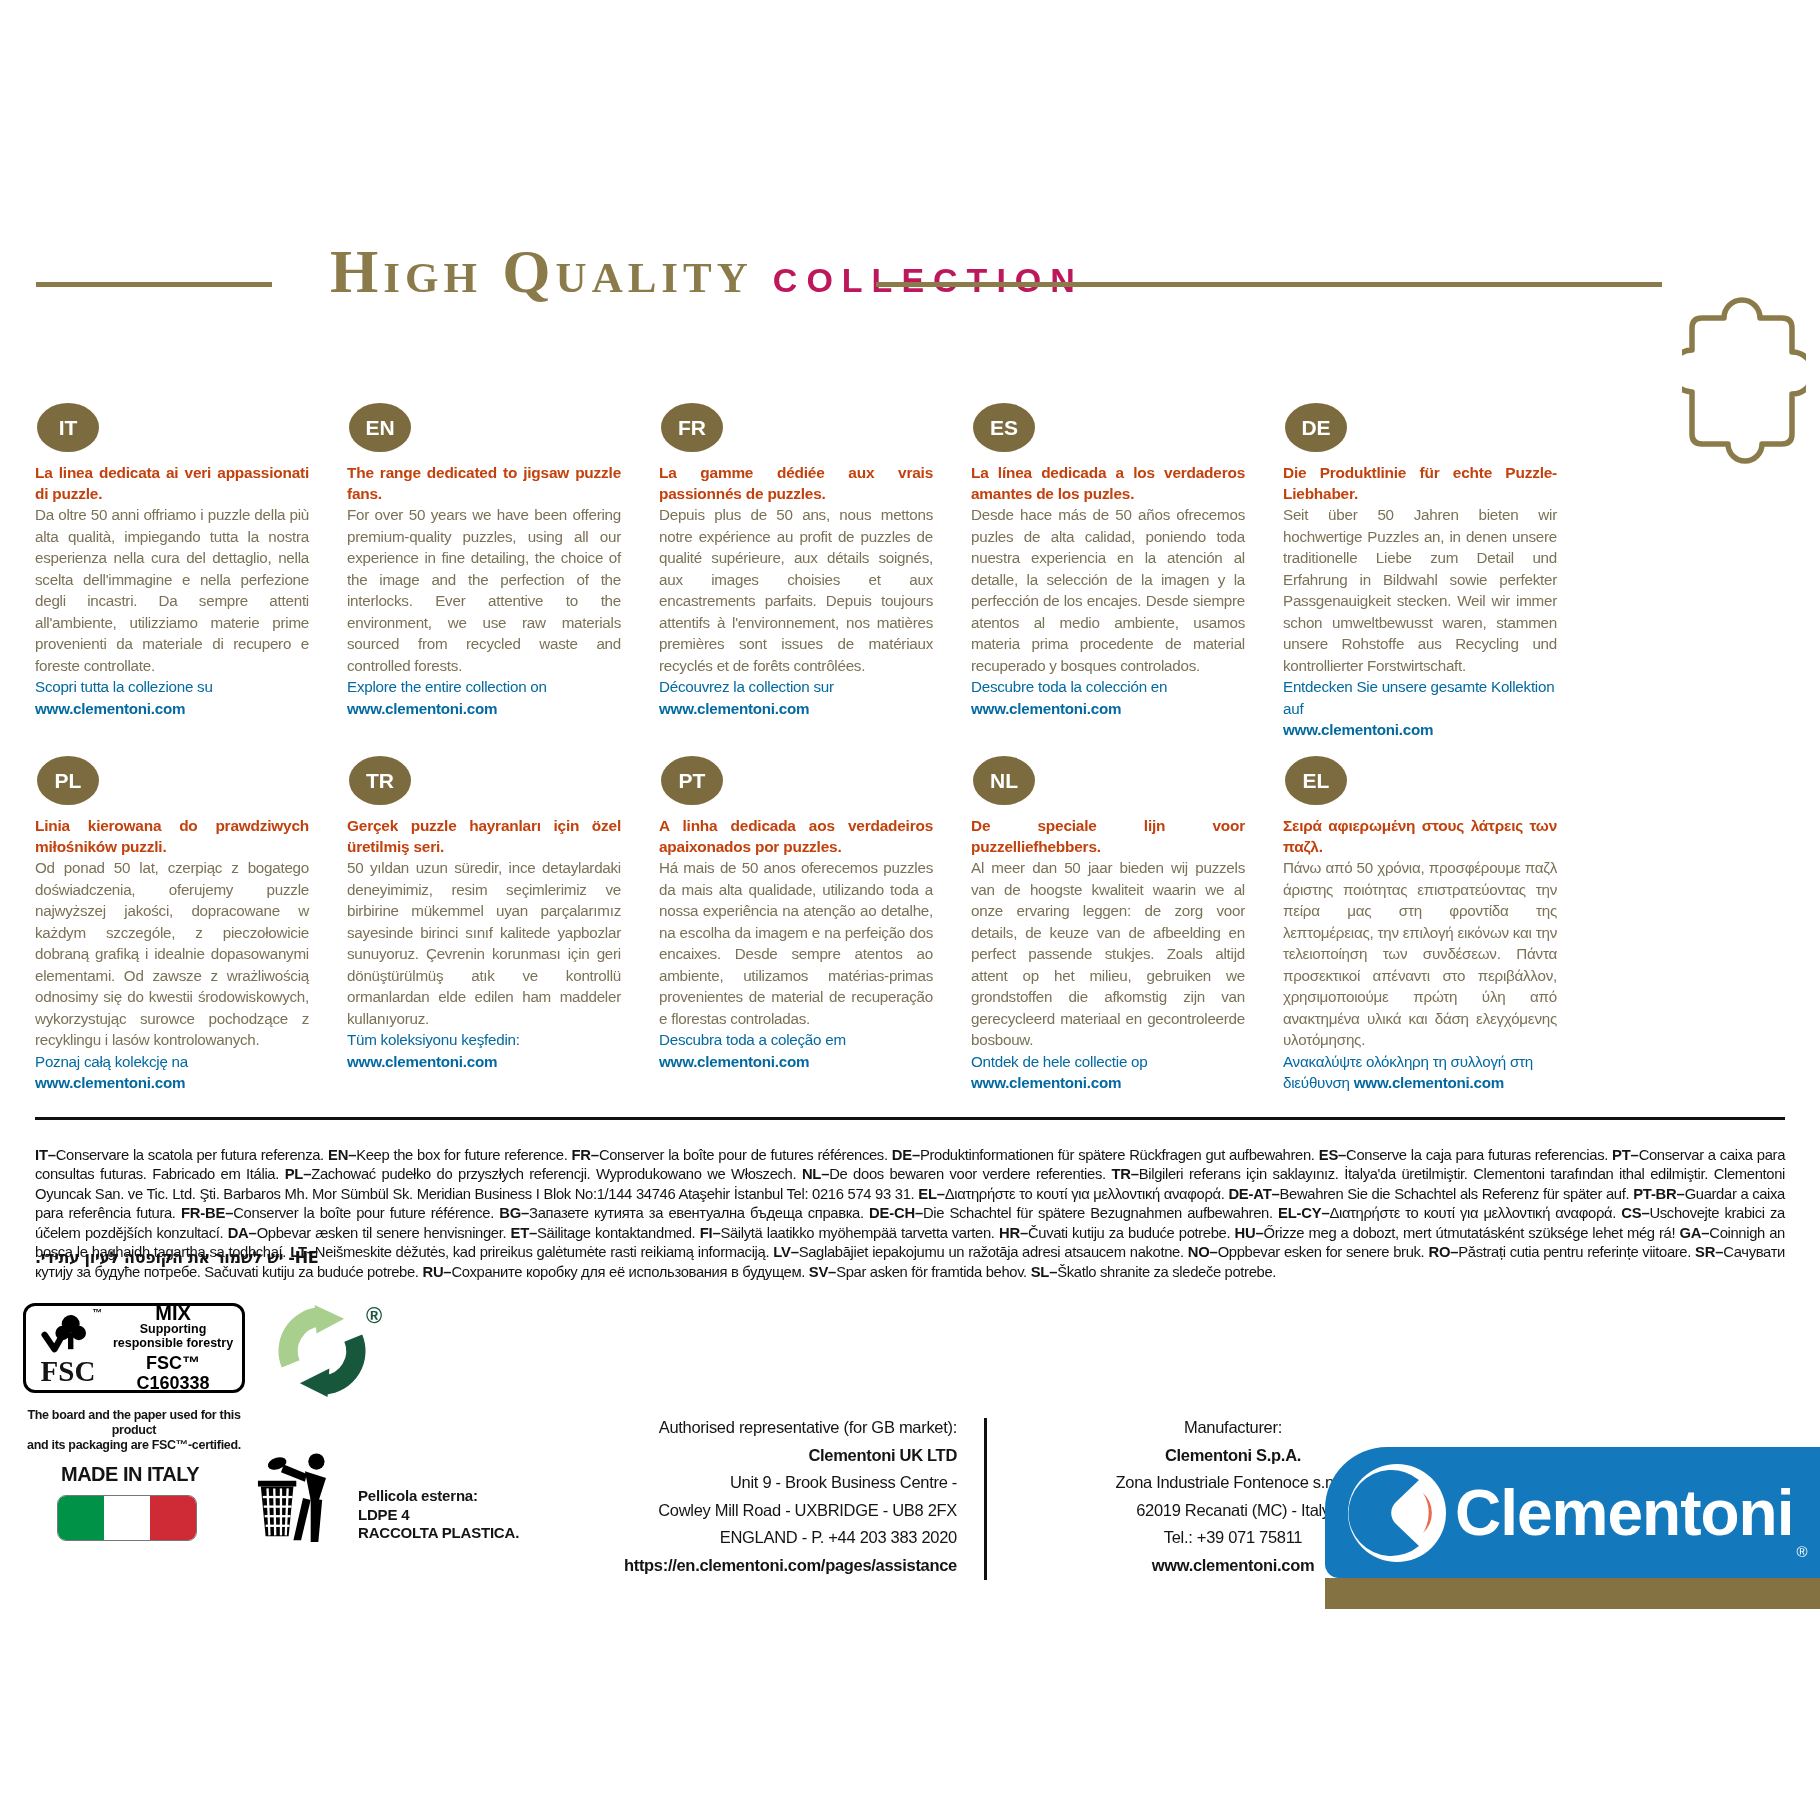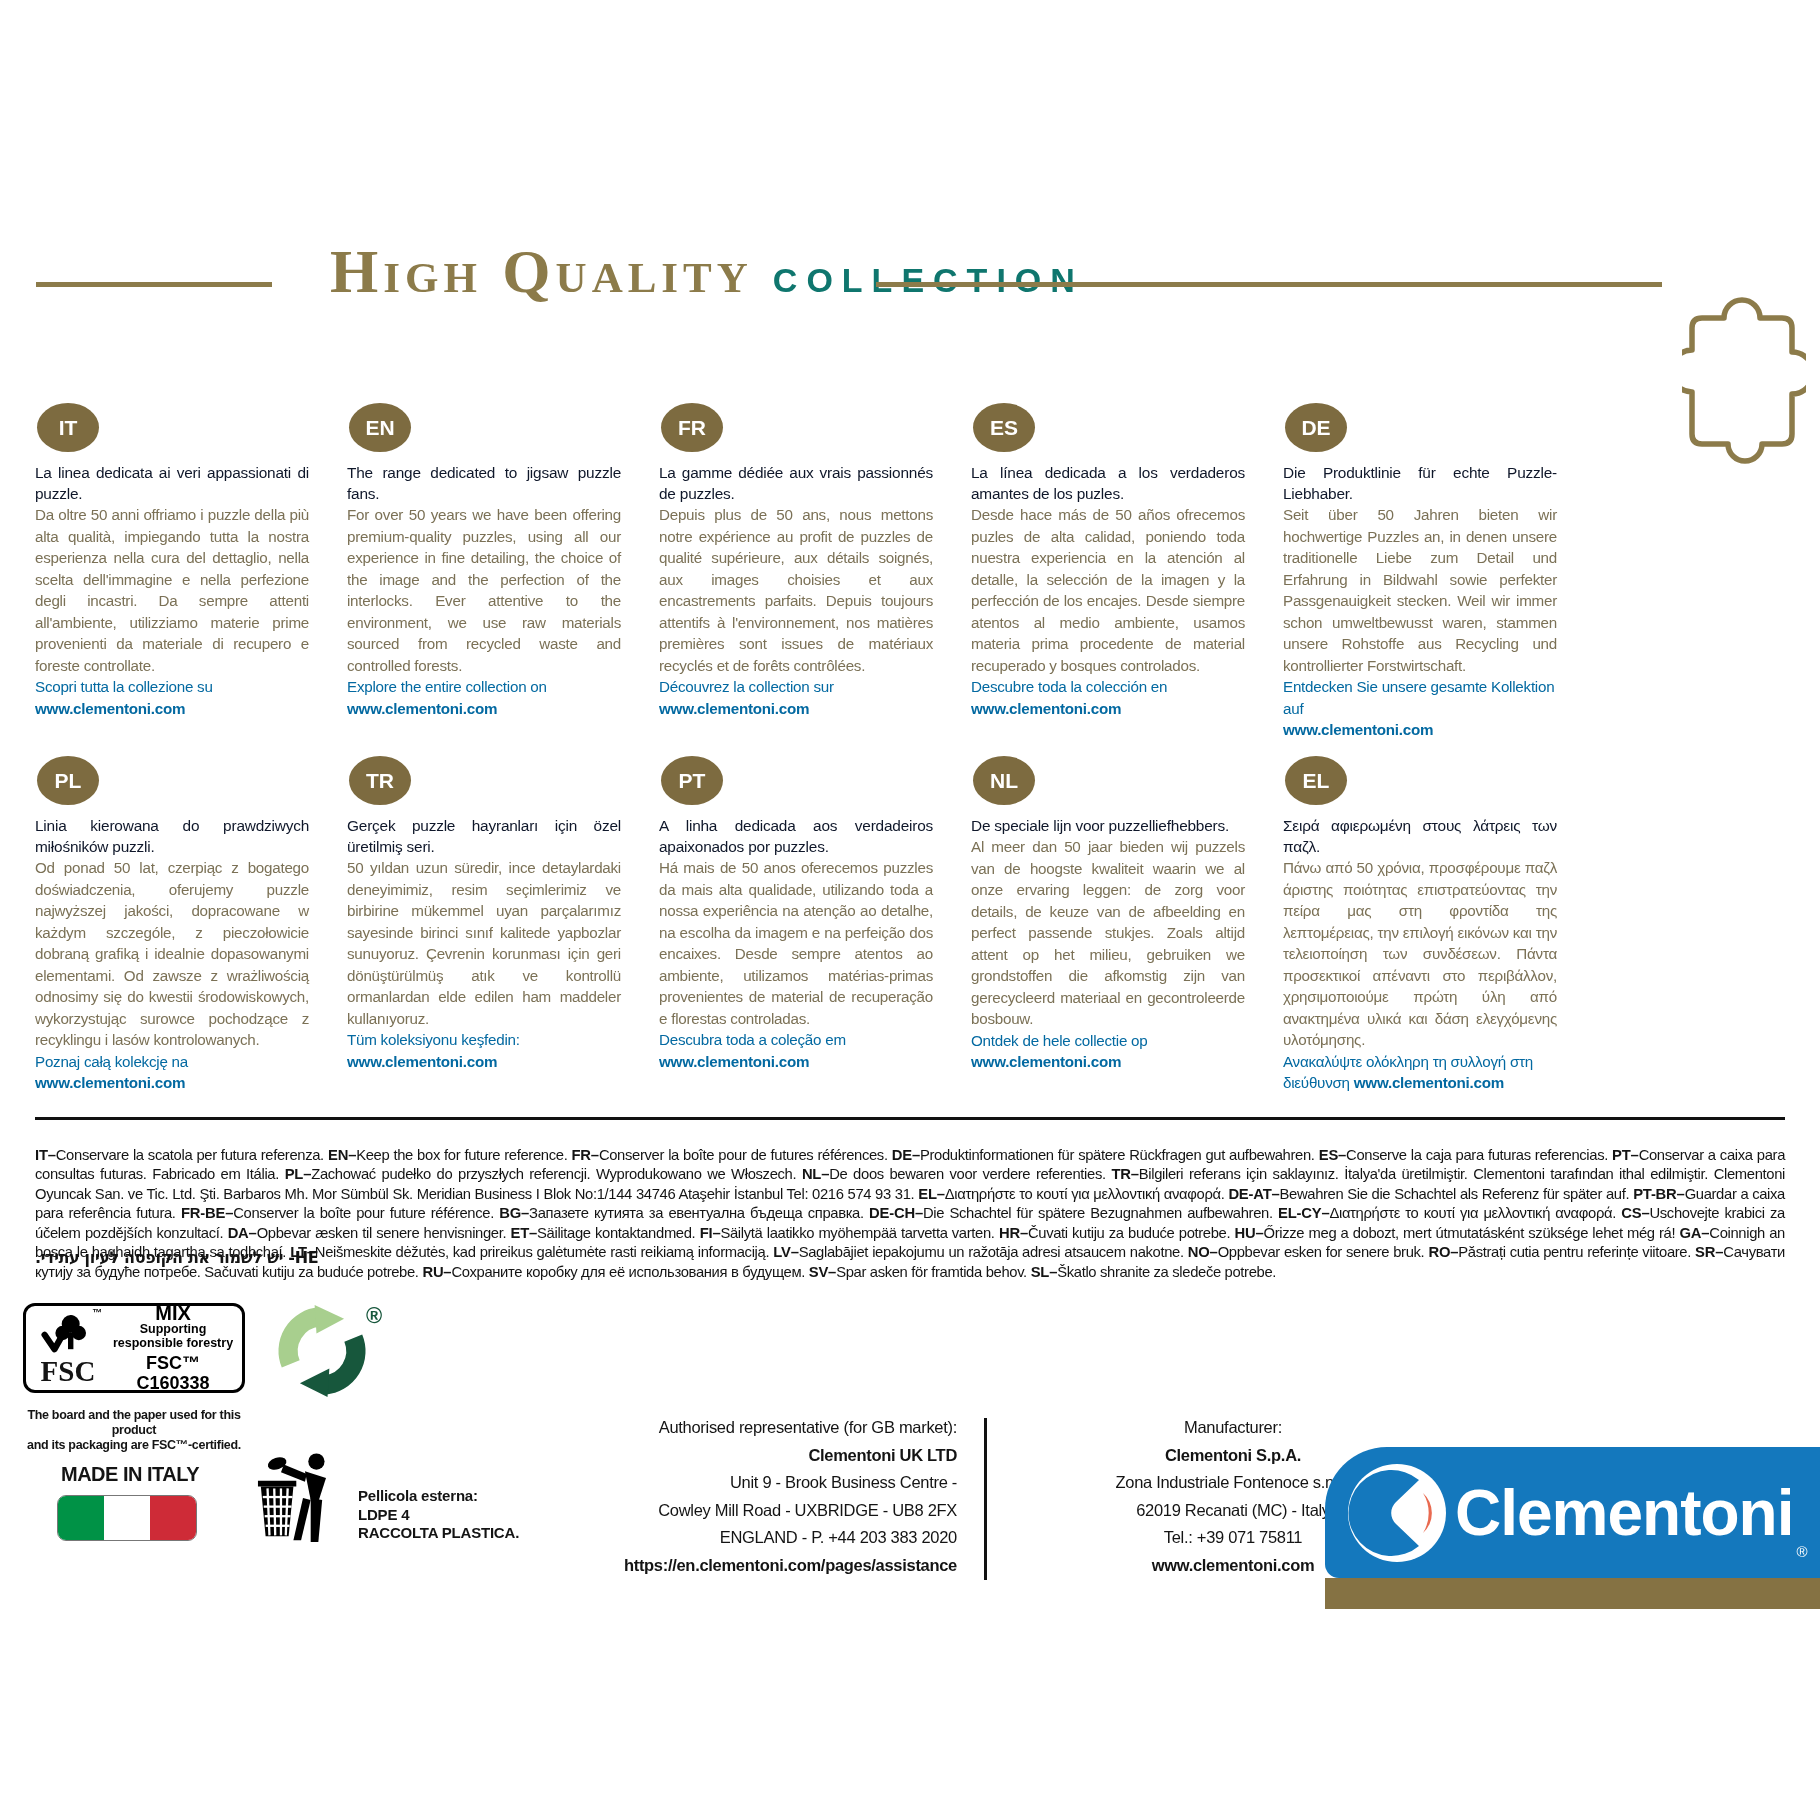--- a/index.html
+++ b/index.html
@@ -6,30 +6,30 @@
   .page{position:relative;width:1820px;height:1820px;background:#ffffff;overflow:hidden;
         font-family:"Liberation Sans",sans-serif;color:#141414;}
 
   
   .hdr-dash{position:absolute;background:#8c7b4a;height:5px;}
   .hdr-dash.left{left:36px;top:282px;width:236px;}
   .hdr-dash.right{left:876px;top:282px;width:786px;}
   .hdr-title{position:absolute;left:330px;top:240px;display:flex;align-items:baseline;gap:20px;white-space:nowrap;}
   .hdr-title .serif{font-family:"Liberation Serif",serif;font-variant:small-caps;font-weight:bold;
                     font-size:62px;letter-spacing:5px;color:#8c7b4a;line-height:1;}
-  .hdr-title .sans{font-size:34px;font-weight:bold;letter-spacing:9px;color:#0f766e;line-height:1;}
+  .hdr-title .sans{font-size:34px;font-weight:bold;letter-spacing:9px;color:#be185d;line-height:1;}
   .puzzle-icon{position:absolute;left:1682px;top:272px;}
 
   
   .lang-grid{position:absolute;left:35px;top:403px;width:1532px;display:grid;
              grid-template-columns:repeat(5,1fr);column-gap:28px;grid-template-rows:353px auto;}
   .lang-block{width:274px;}
   .badge{width:62px;height:49px;border-radius:50%;background:#7d6b40;color:#fff;font-weight:bold;
          font-size:21px;display:flex;align-items:center;justify-content:center;margin:0 0 10px 2px;}
-  .blk-head{margin:0;font-weight:normal;color:#0f172a;font-size:15.4px;line-height:21px;
+  .blk-head{margin:0;font-weight:bold;color:#c2410c;font-size:15.4px;line-height:21px;
             letter-spacing:-0.2px;text-align:justify;}
   .blk-body{margin:0;color:#7b7156;font-size:15.2px;line-height:21.5px;letter-spacing:-0.25px;text-align:justify;}
   .blk-foot{margin:0;color:#0369a1;font-size:15.2px;line-height:21.5px;letter-spacing:-0.25px;}
   .blk-foot .url{font-weight:bold;}
 
   
   .rule{position:absolute;left:35px;top:1117px;width:1750px;height:3px;background:#111;}
   .legal{position:absolute;left:35px;top:1131px;width:1750px;font-size:14.8px;line-height:19.5px;
          letter-spacing:-0.35px;text-align:justify;color:#141414;}
   .legal b{letter-spacing:-0.2px;}

